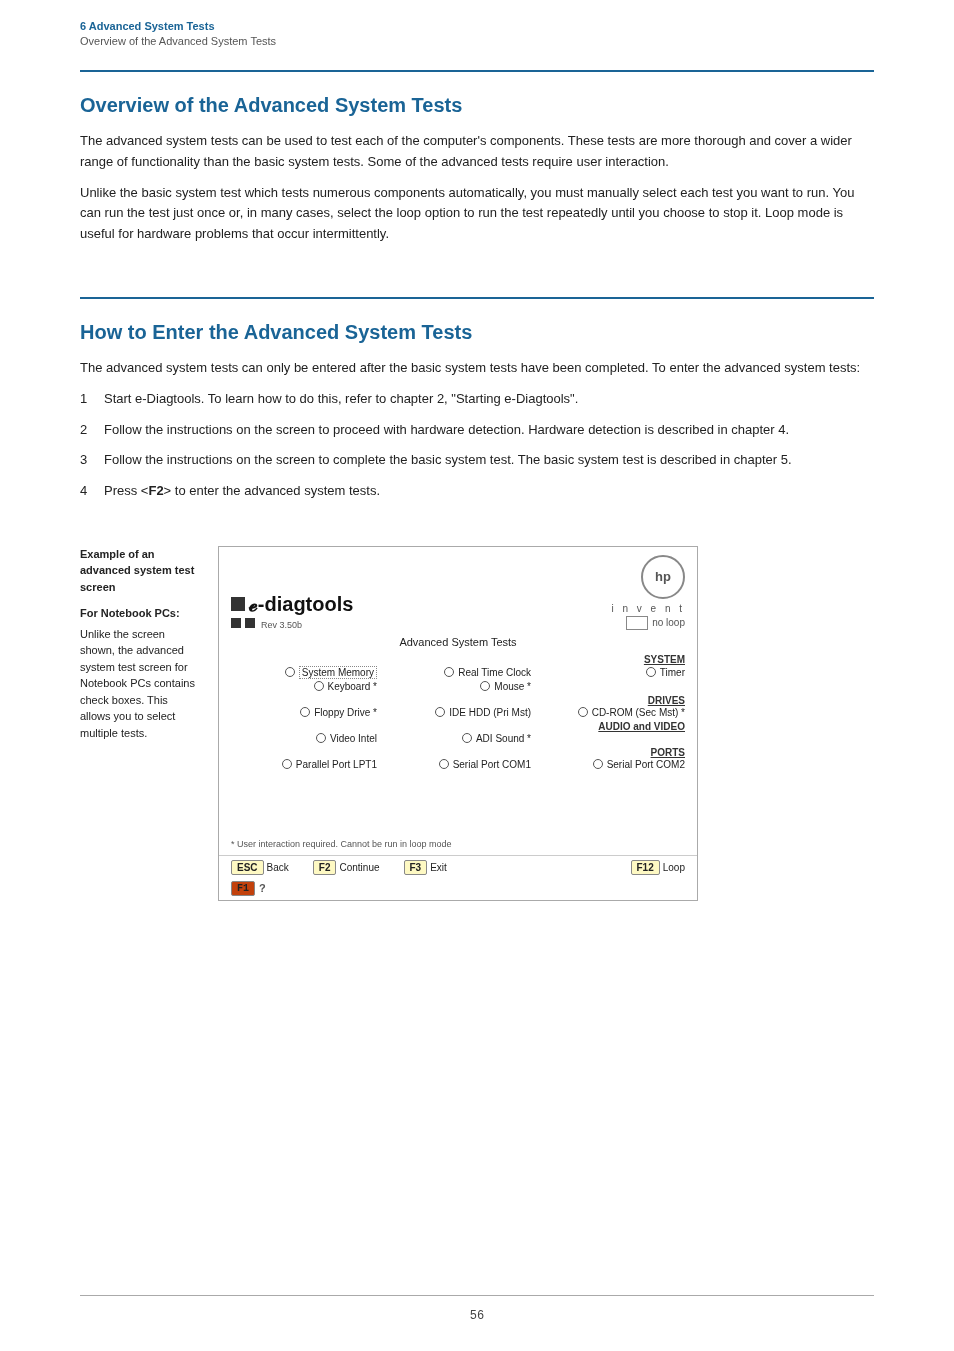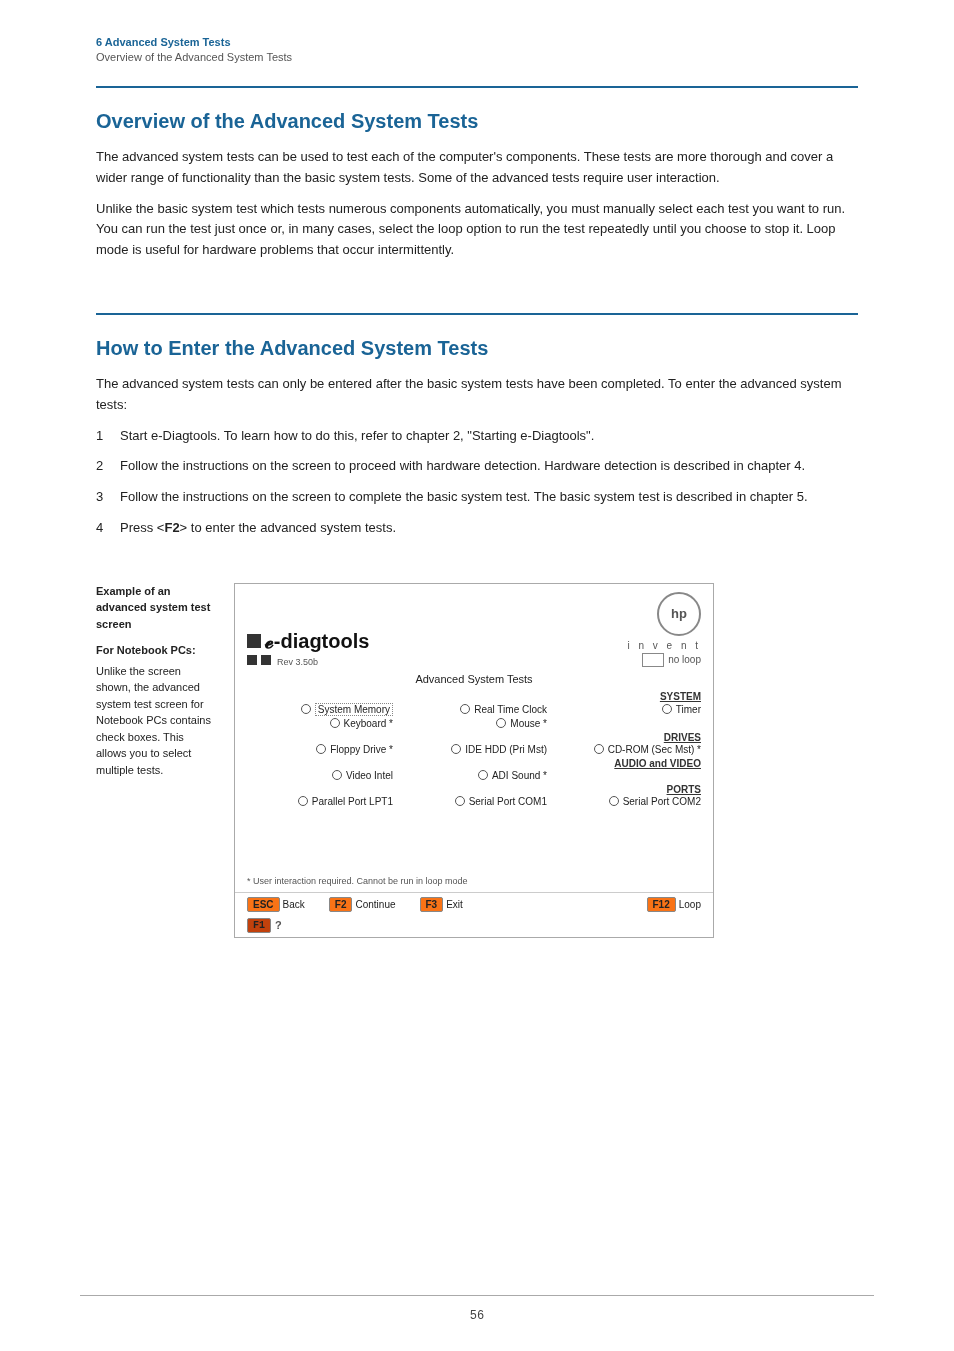--- a/index.html
+++ b/index.html
@@ -9,21 +9,21 @@
       font-size: 13px;
       color: #222;
       width: 954px;
       min-height: 1351px;
       position: relative;
     }
 
     .page-container {
       width: 954px;
       min-height: 1351px;
-      padding: 16px;
+      padding: 0;
       position: relative;
     }
 
     
     .breadcrumb-area {
       padding: 18px 80px 4px 80px;
     }
     .breadcrumb-chapter {
       color: #1a6496;
       font-size: 11px;
@@ -283,21 +283,21 @@
     }
 
     .diag-btn {
       display: flex;
       align-items: center;
       gap: 3px;
       font-family: Arial, sans-serif;
       font-size: 10px;
     }
     .diag-btn-key {
-      background: #f97316;
+      background: #fef9c3;
       border: 1px solid #888;
       border-radius: 2px;
       padding: 1px 5px;
       font-size: 10px;
       font-weight: bold;
       color: #222;
     }
 
     .diag-bottom-row {
       display: flex;

